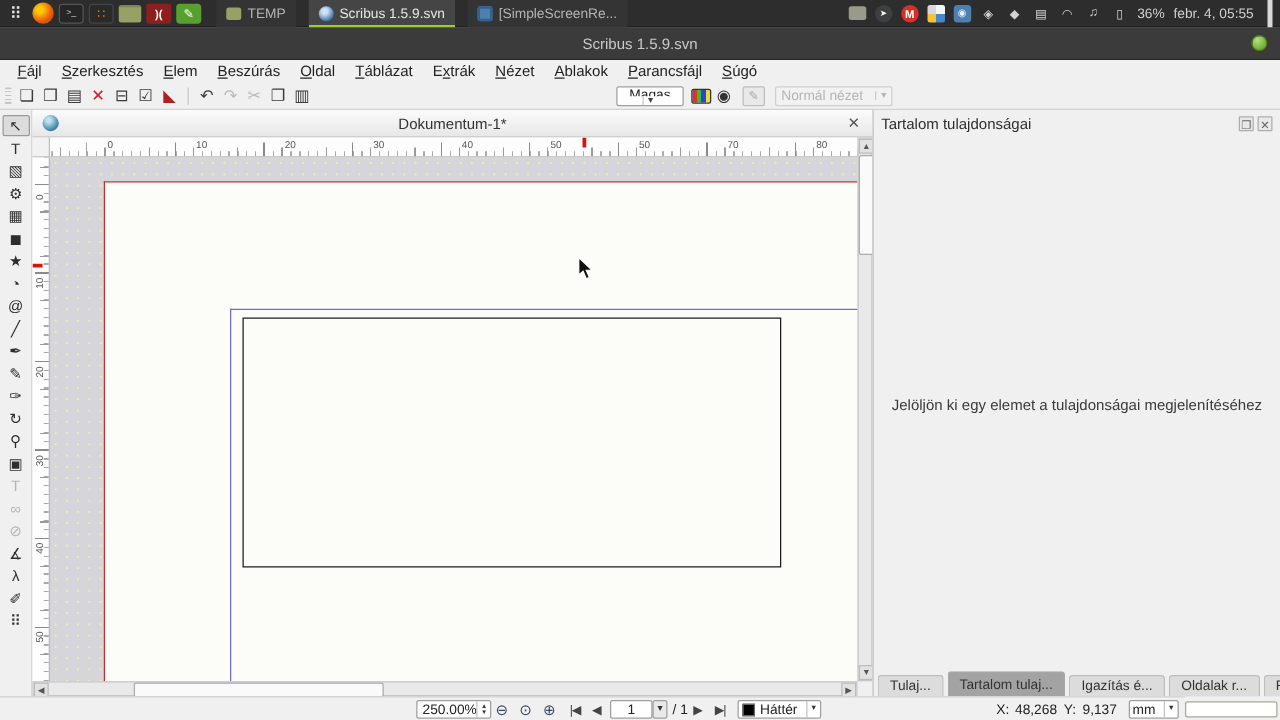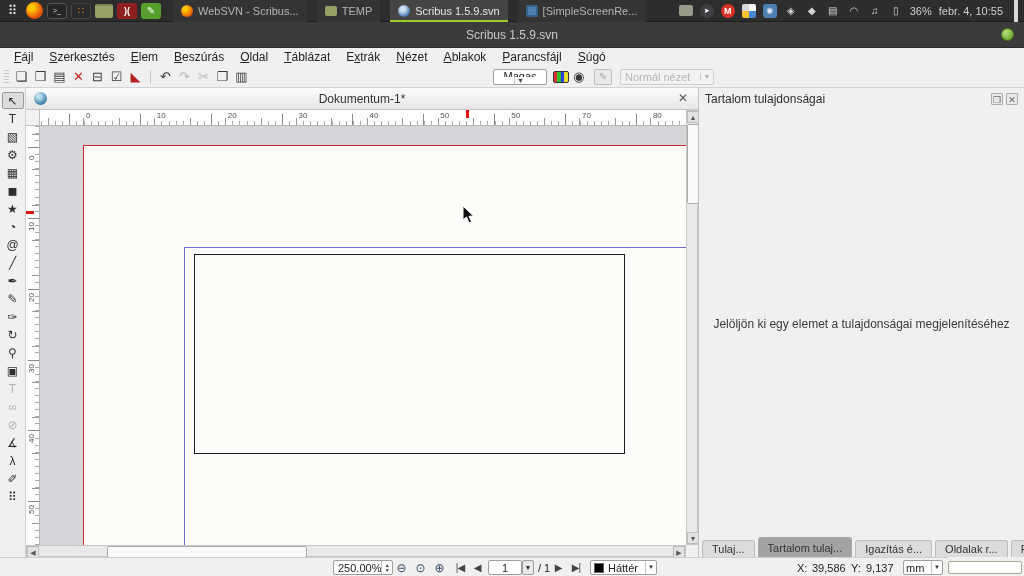--- a/index.html
+++ b/index.html
@@ -138,24 +138,20 @@
         <span class="launcher l-menu">⠿</span>
         <span class="launcher l-firefox"></span>
         <span class="launcher l-terminal">&gt;_</span>
         <span class="launcher l-calc">∷</span>
         <span class="launcher l-folder"></span>
         <span class="launcher l-media">)(</span>
         <span class="launcher l-editor">✎</span>
       </span>
     <span id="taskwins" style="display:flex;align-items:center;">
         <button class="taskwin">
-          <span class="twicon ic-firefox"></span>
-          <span class="twlabel">WebSVN - Scribus...</span>
-        </button>
-        <button class="taskwin">
           <span class="twicon ic-folder"></span>
           <span class="twlabel">TEMP</span>
         </button>
         <button class="taskwin active">
           <span class="twicon ic-scribus"></span>
           <span class="twlabel">Scribus 1.5.9.svn</span>
         </button>
         <button class="taskwin">
           <span class="twicon ic-recorder"></span>
           <span class="twlabel">[SimpleScreenRe...</span>
@@ -167,21 +163,21 @@
         <span class="tray-ic t-gmail">M</span>
         <span class="tray-ic t-quad"></span>
         <span class="tray-ic t-cam">◉</span>
         <span class="tray-ic t-plain">◈</span>
         <span class="tray-ic t-plain">◆</span>
         <span class="tray-ic t-plain">▤</span>
         <span class="tray-ic t-plain">◠</span>
         <span class="tray-ic t-plain">♫</span>
         <span class="tray-ic t-plain">▯</span>
         <span class="tray-text">36%</span>
-      <span class="tray-text">febr. 4, 10:55</span>
+      <span class="tray-text">febr. 4, 05:55</span>
       <span id="show-desktop"></span>
     </span>
   </div>
 
   <div id="titlebar">
     <span class="title">Scribus 1.5.9.svn</span>
     <span id="win-btn"></span>
   </div>
 
   <div id="menubar">
@@ -350,21 +346,21 @@
     <span class="sbox" style="left:522px;width:12px;justify-content:center;font-size:7px;color:#333;background:#e9e9e9;">▼</span>
     <span class="slabel" style="left:538px;">/ 1</span>
     <button class="sbtn navtxt" style="left:551px;width:14px;">▶</button>
     <button class="sbtn navtxt" style="left:568px;width:16px;">▶|</button>
     <span class="sbox" style="left:590px;width:67px;">
       <span style="width:10px;height:10px;background:#000;border:1px solid #666;margin-left:3px;"></span>
       <span style="flex:1;padding-left:4px;">Háttér</span>
       <span class="spincol" style="font-size:6px;">▼</span>
     </span>
     <span class="slabel" style="left:797px;">X:</span>
-    <span class="slabel" style="left:812px;">39,586</span>
+    <span class="slabel" style="left:812px;">48,268</span>
     <span class="slabel" style="left:851px;">Y:</span>
     <span class="slabel" style="left:866px;">9,137</span>
     <span class="sbox" style="left:903px;width:40px;">
       <span style="flex:1;padding-left:2px;">mm</span>
       <span class="spincol" style="font-size:6px;">▼</span>
     </span>
     <span class="sbox" style="left:948px;width:74px;height:13px;top:3px;border-color:#aaa894;"></span>
   </div>
 
 </div>

